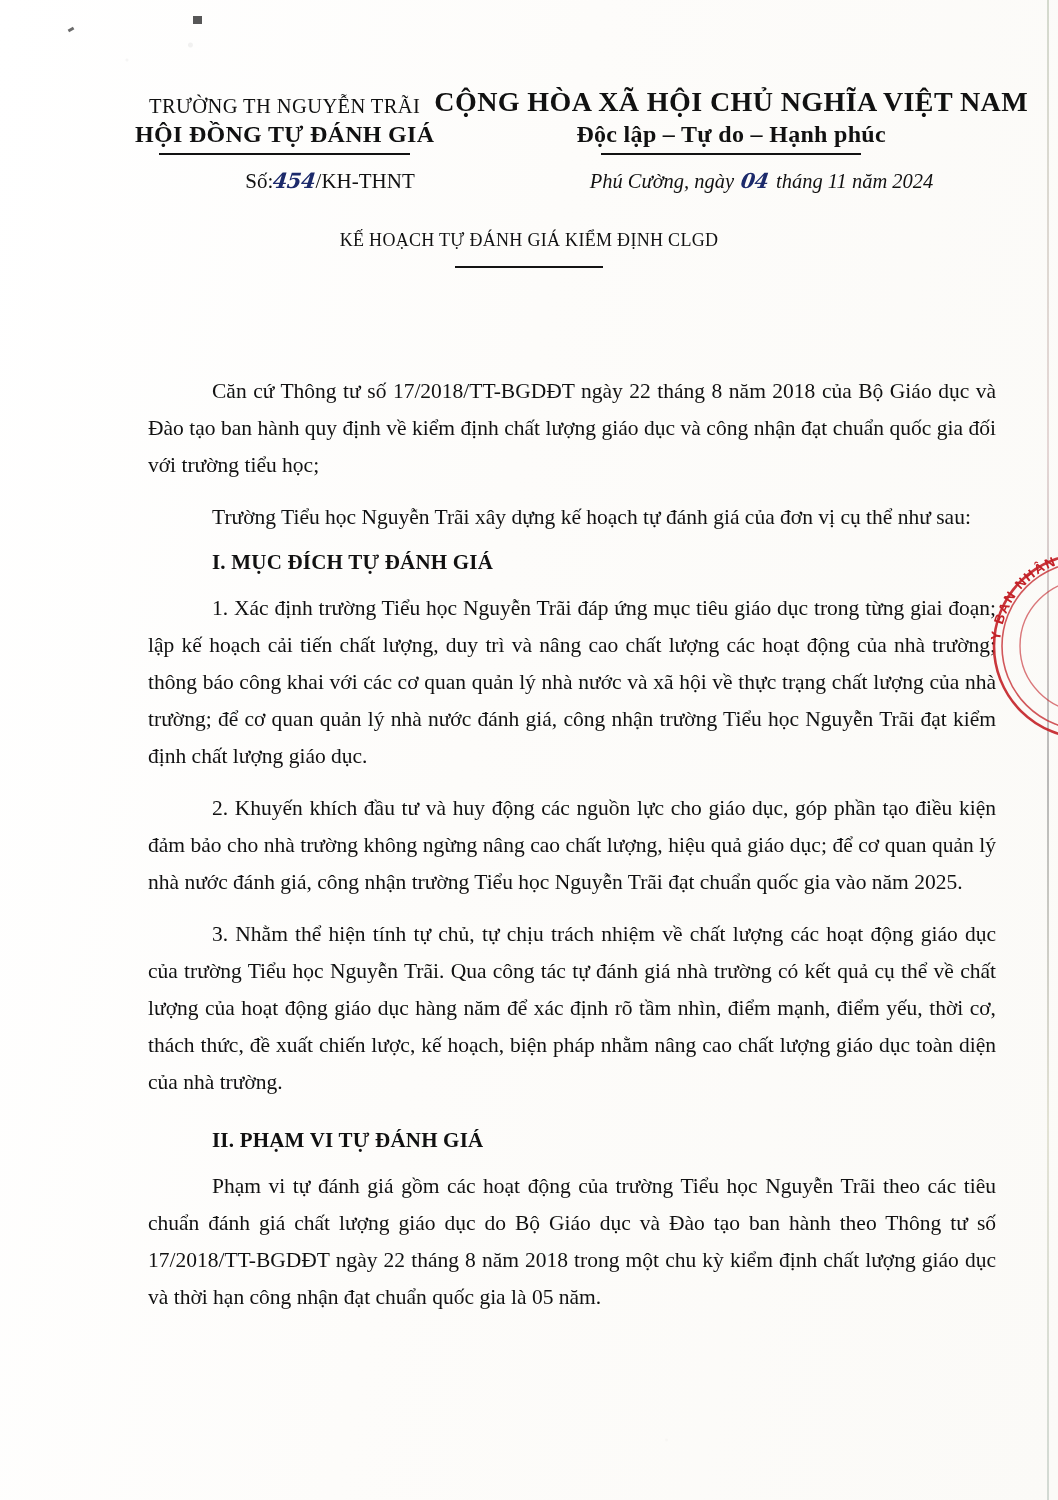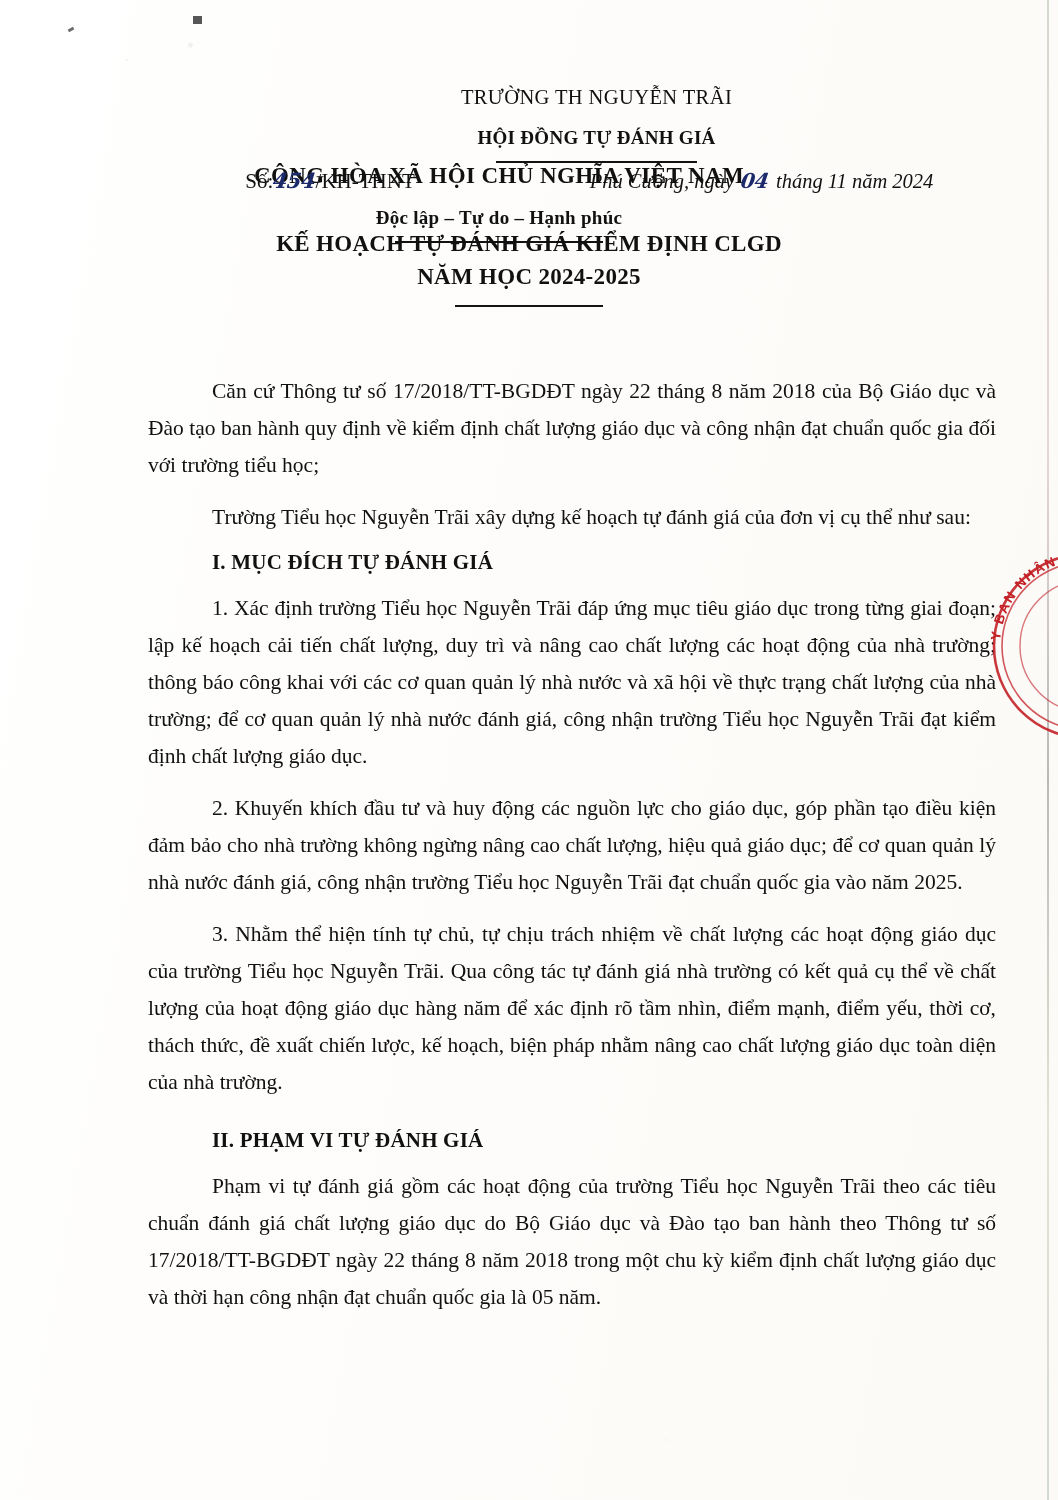--- a/index.html
+++ b/index.html
@@ -49,48 +49,47 @@
     pointer-events: none;
   }
 
   
   .header {
     position: absolute;
     top: 86px;
     left: 0;
     right: 0;
     display: flex;
-    align-items: center;
-    flex-direction: column;
+    align-items: flex-end;
   }
   .hdr-left {
     width: 390px;
     margin-left: 135px;
     text-align: center;
   }
   .hdr-right {
     flex: 1;
     text-align: center;
     margin-right: 60px;
   }
   .hdr-line1 {
     font-size: 20.5px;
     letter-spacing: 0.4px;
     white-space: nowrap;
   }
   .hdr-left .hdr-line1 { font-weight: 400; }
-  .hdr-right .hdr-line1 { font-weight: 700; font-size: 23px; }
+  .hdr-right .hdr-line1 { font-weight: 700; font-size: 28px; }
   .hdr-line2 {
-    font-size: 19px;
+    font-size: 24px;
     font-weight: 700;
     letter-spacing: 0.3px;
     white-space: nowrap;
-    margin-top: 18px;
+    margin-top: 3px;
     display: inline-block;
-    padding-bottom: 14px;
+    padding-bottom: 7px;
     position: relative;
   }
   .hdr-line2::after {
     content: "";
     position: absolute;
     left: 8%;
     right: 8%;
     bottom: 0;
     height: 2px;
     background: #121212;
@@ -141,22 +140,22 @@
 
   
   .title-block {
     position: absolute;
     top: 228px;
     left: 0;
     right: 0;
     text-align: center;
   }
   .title-line {
-    font-size: 23px;
-    font-weight: 700;
+    font-size: 18px;
+    font-weight: 400;
     letter-spacing: 0.3px;
     line-height: 1.42;
     white-space: nowrap;
   }
   .title-rule {
     width: 148px;
     height: 2px;
     background: #141414;
     margin: 12px auto 0 auto;
   }
@@ -217,21 +216,20 @@
     </div>
   </div>
 
   <div class="sub-row">
     <div class="so-block"><span>Số:</span><span class="handwrite">454</span><span>/KH-THNT</span></div>
     <div class="date-block"><span>Phú Cường, ngày</span> <span class="date-day">04</span> <span>tháng 11 năm 2024</span></div>
   </div>
 
   <div class="title-block">
     <div class="title-line">KẾ HOẠCH TỰ ĐÁNH GIÁ KIỂM ĐỊNH CLGD</div>
-    <div class="title-line">NĂM HỌC 2024-2025</div>
     <div class="title-rule"></div>
   </div>
 
   <div class="body">
     <p class="para">Căn cứ Thông tư số 17/2018/TT-BGDĐT ngày 22 tháng 8 năm 2018 của Bộ Giáo dục và Đào tạo ban hành quy định về kiểm định chất lượng giáo dục và công nhận đạt chuẩn quốc gia đối với trường tiểu học;</p>
     <p class="para">Trường Tiểu học Nguyễn Trãi xây dựng kế hoạch tự đánh giá của đơn vị cụ thể như sau:</p>
 
     <h2 class="section">I. MỤC ĐÍCH TỰ ĐÁNH GIÁ</h2>
     <p class="para">1. Xác định trường Tiểu học Nguyễn Trãi đáp ứng mục tiêu giáo dục trong từng giai đoạn; lập kế hoạch cải tiến chất lượng, duy trì và nâng cao chất lượng các hoạt động của nhà trường; thông báo công khai với các cơ quan quản lý nhà nước và xã hội về thực trạng chất lượng của nhà trường; để cơ quan quản lý nhà nước đánh giá, công nhận trường Tiểu học Nguyễn Trãi đạt kiểm định chất lượng giáo dục.</p>
     <p class="para">2. Khuyến khích đầu tư và huy động các nguồn lực cho giáo dục, góp phần tạo điều kiện đảm bảo cho nhà trường không ngừng nâng cao chất lượng, hiệu quả giáo dục; để cơ quan quản lý nhà nước đánh giá, công nhận trường Tiểu học Nguyễn Trãi đạt chuẩn quốc gia vào năm 2025.</p>

